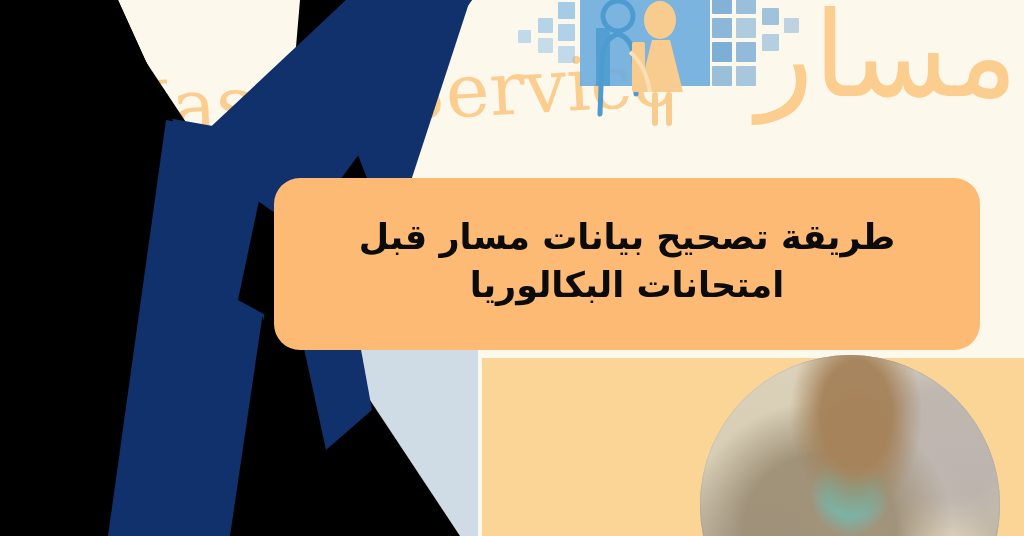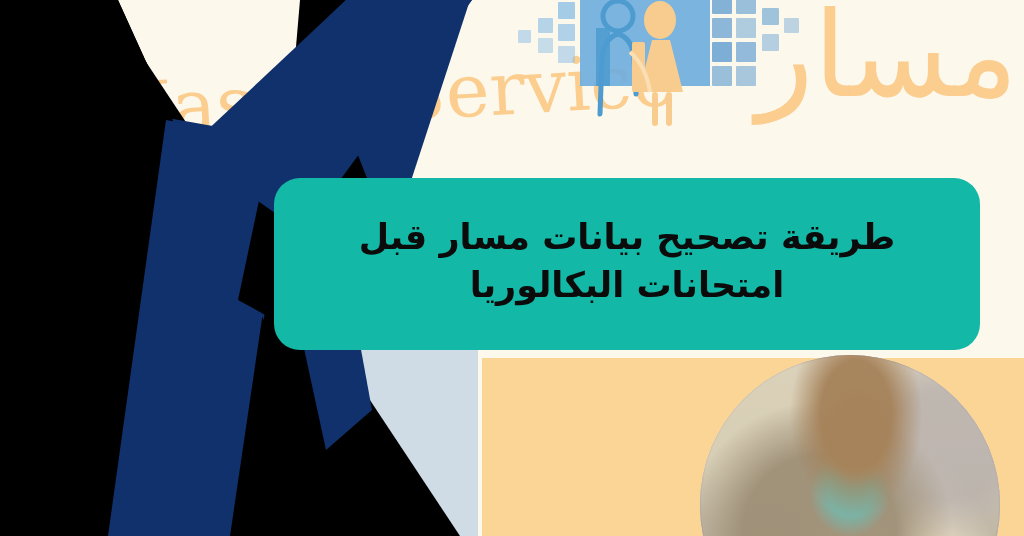--- a/index.html
+++ b/index.html
@@ -136,21 +136,21 @@
     direction: ltr;
     transform: rotate(-3.2deg);
     user-select: none;
   }
 
   
   .title-banner {
     position: absolute;
     left: 274px; top: 178px;
     width: 706px; height: 172px;
-    background: #14b8a6;
+    background: #fdba74;
     border-radius: 26px;
     display: flex;
     align-items: center;
     justify-content: center;
     box-sizing: border-box;
     padding: 6px 34px 12px 34px;
   }
   .title-text {
     color: #0b0b0b;
     font-size: 35px;

